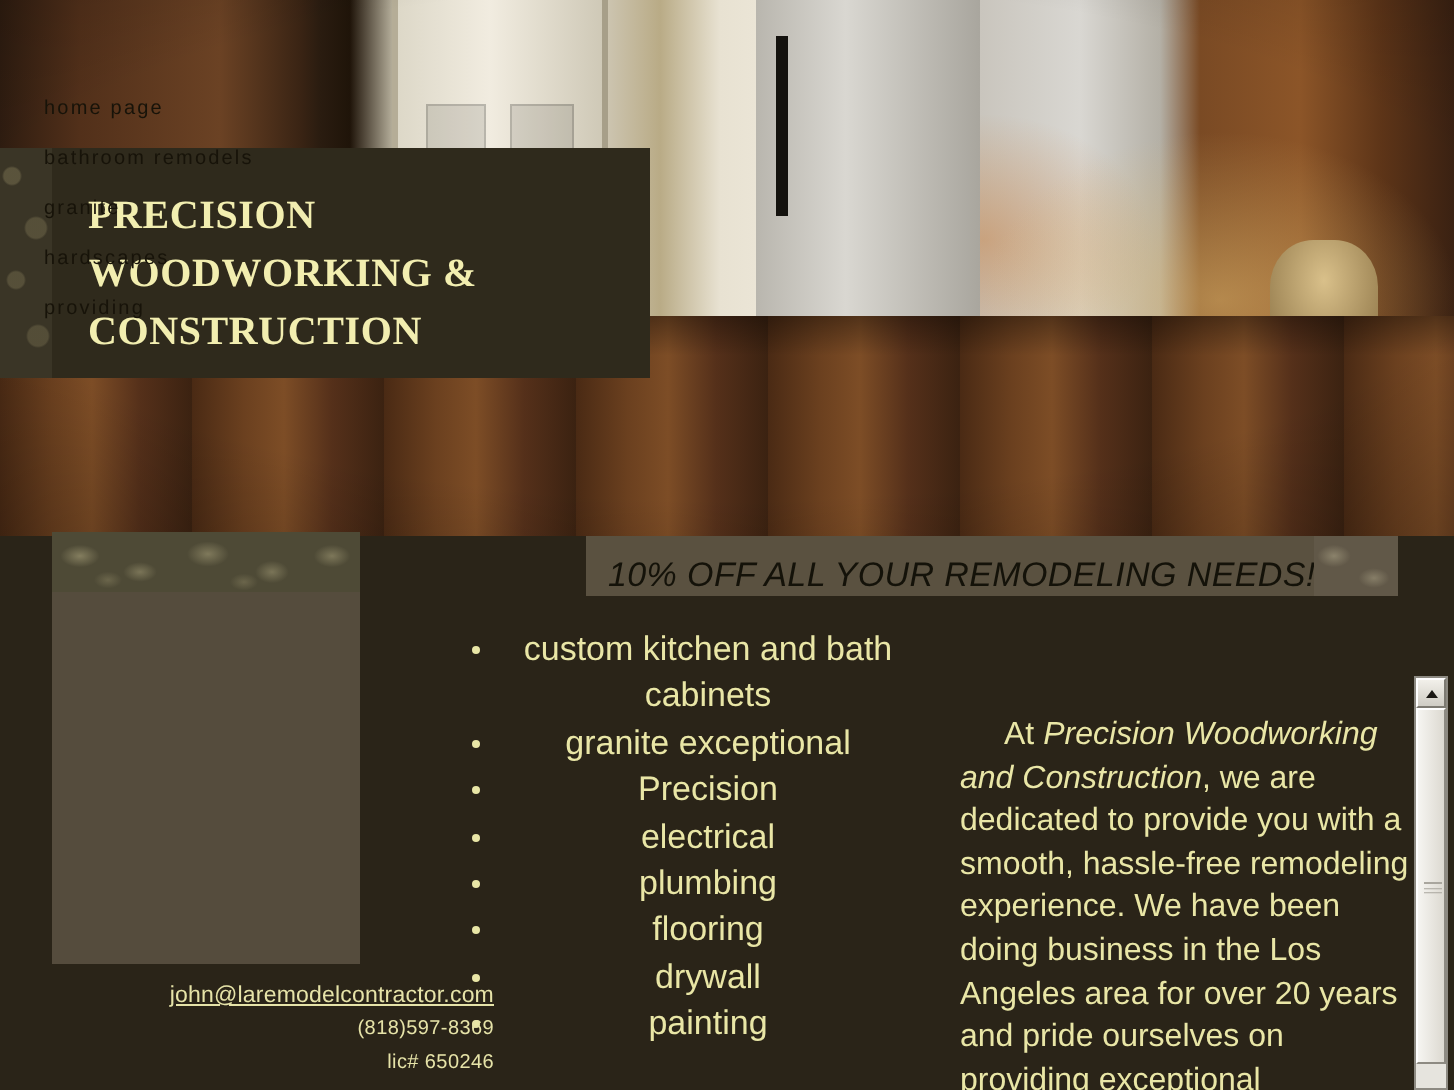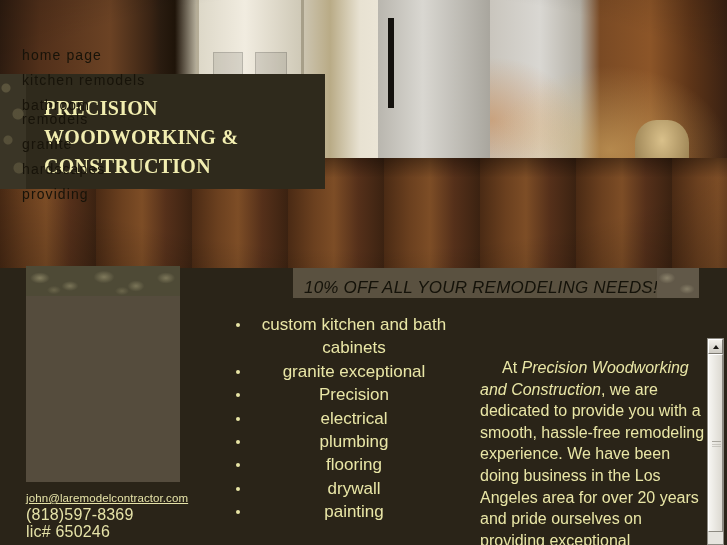--- a/index.html
+++ b/index.html
@@ -166,48 +166,49 @@
     background: #554c3d;
   }
   .nav {
     position: absolute;
     left: 22px; top: 48px;
     width: 132px;
     z-index: 6;
   }
   .nav-item {
     display: block;
-    font-size: 14px;
+    font-size: 10px;
     line-height: 14px;
     color: #171309;
     letter-spacing: 1.1px;
     margin-bottom: 11px;
     cursor: pointer;
     text-decoration: none;
   }
 
   
   .contact {
     position: absolute;
-    left: 26px; top: 490px;
+    left: 37px; top: 490px;
     width: 210px;
     z-index: 6;
+    text-align: right;
   }
   .contact-email {
     display: block;
     font-size: 11.5px;
     line-height: 16px;
     color: #e6e3a8;
     text-decoration: underline;
     cursor: pointer;
     letter-spacing: 0.1px;
   }
   .contact-line {
     display: block;
-    font-size: 16px;
+    font-size: 10px;
     line-height: 17px;
     color: #e6e3a8;
     letter-spacing: 0.2px;
   }
 
   
   .promo {
     position: absolute;
     left: 293px; top: 268px;
     width: 406px; height: 30px;
@@ -361,21 +362,20 @@
     <div class="title-text">CONSTRUCTION</div>
   </div>
 
   <div class="sidebar">
     <div class="sidebar-pattern"></div>
     <div class="sidebar-panel"></div>
   </div>
 
   <nav class="nav">
     <a class="nav-item">home page</a>
-    <a class="nav-item">kitchen remodels</a>
     <a class="nav-item">bathroom remodels</a>
     <a class="nav-item">granite</a>
     <a class="nav-item">hardscapes</a>
     <a class="nav-item">providing</a>
   </nav>
 
   <div class="contact">
     <a class="contact-email">john@laremodelcontractor.com</a>
     <span class="contact-line">(818)597-8369</span>
     <span class="contact-line">lic# 650246</span>

